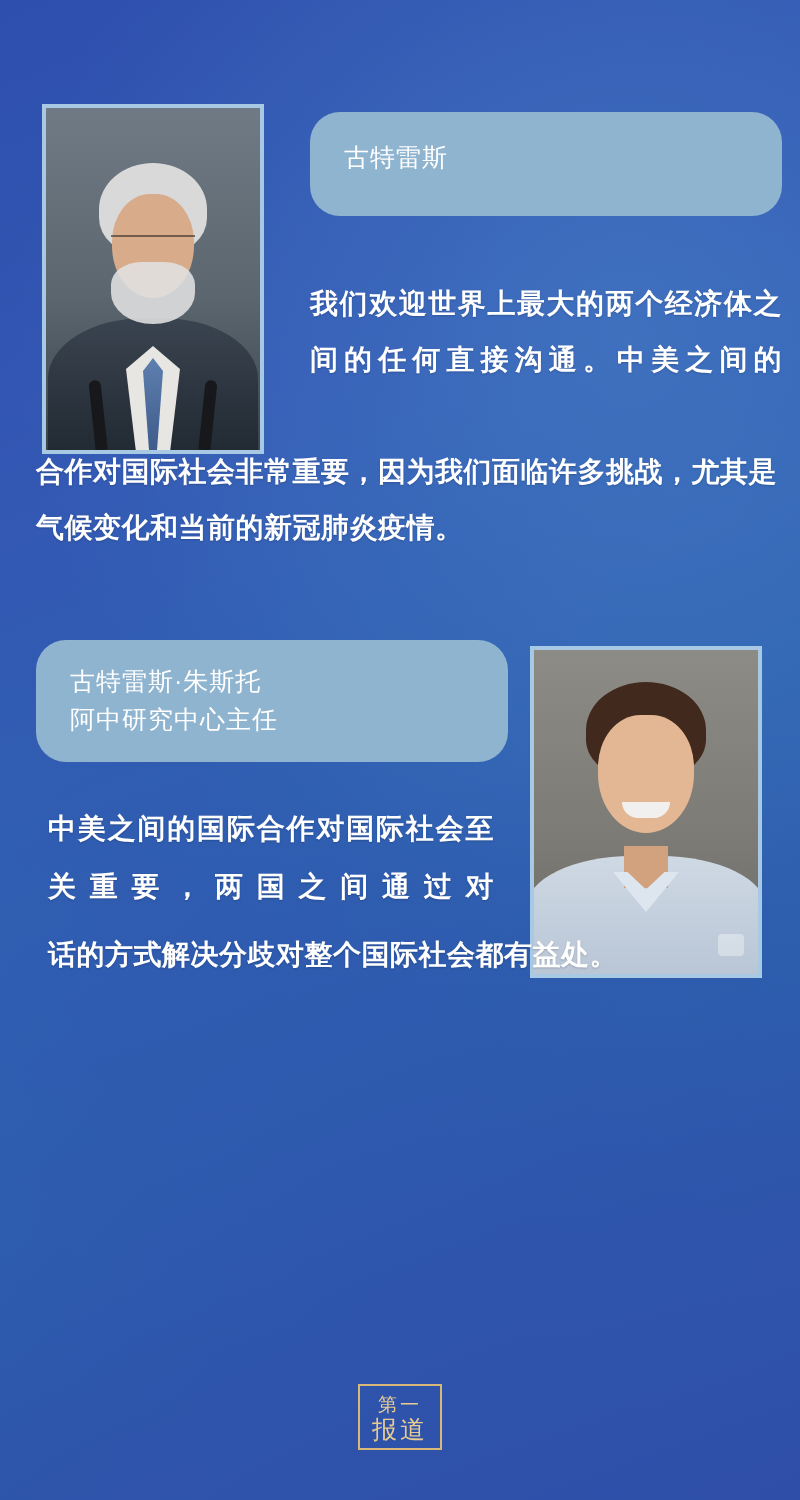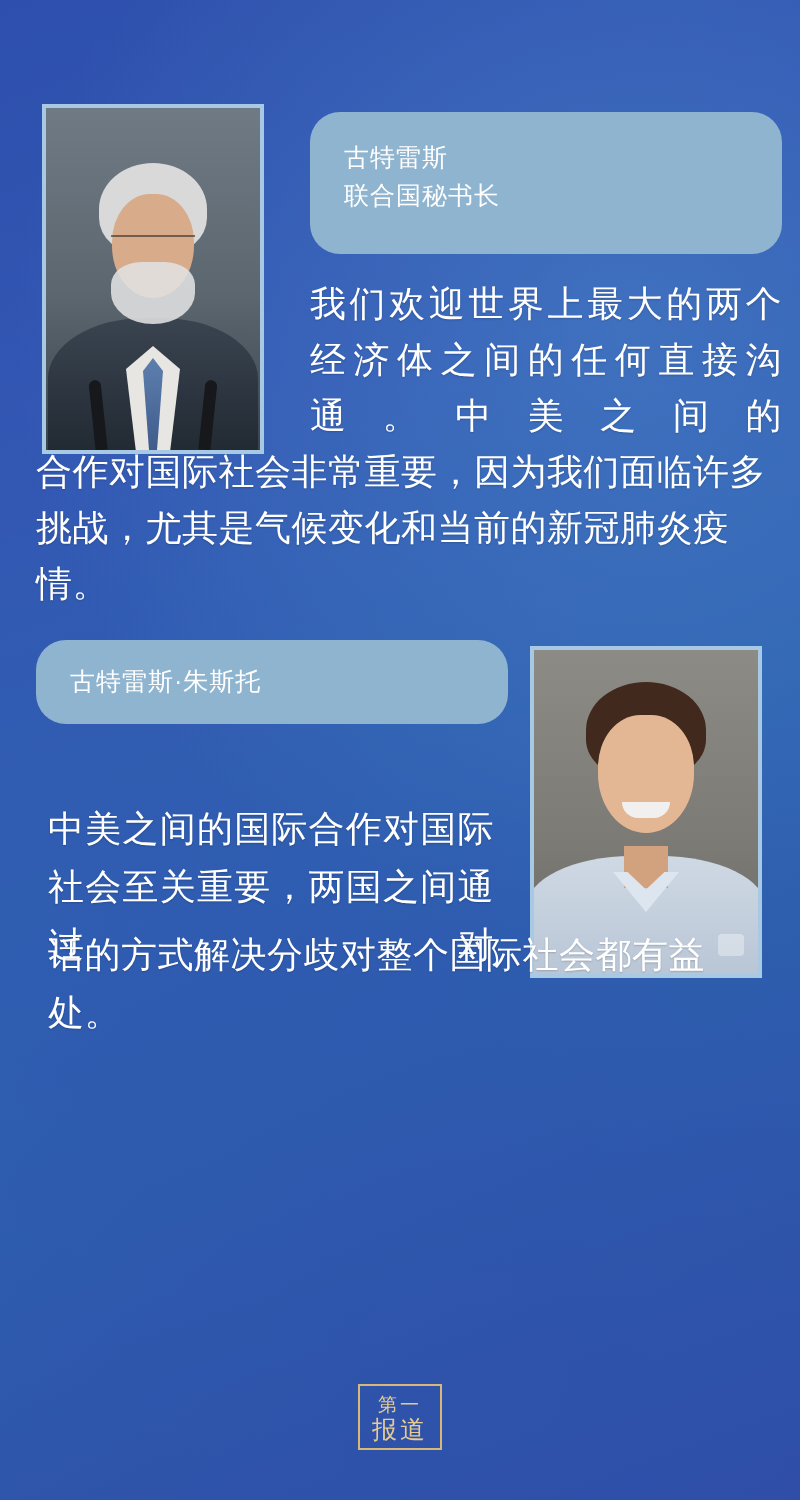--- a/index.html
+++ b/index.html
@@ -218,22 +218,22 @@
     line-height: 38px;
     letter-spacing: 1px;
     white-space: nowrap;
   }
 
   
   .quote {
     position: absolute;
     color: #ffffff;
     font-family: "DejaVu Serif", "Liberation Serif", serif;
-    font-weight: normal;
-    font-size: 36px;
+    font-weight: bold;
+    font-size: 28px;
     line-height: 56px;
     letter-spacing: 0.5px;
     text-shadow: 0 1px 2px rgba(0,0,0,0.18);
   }
   .quote-1 {
     left: 310px;
     top: 172px;
     width: 472px;
   }
   .quote-1-cont {
@@ -303,21 +303,20 @@
         <div class="face"></div>
         <div class="beard"></div>
         <div class="glasses"></div>
         <div class="mic-l"></div>
         <div class="mic-r"></div>
       </div>
     </div>
 
     <div class="nameplate nameplate-1">
       <div class="line">古特雷斯</div>
-      <div class="line">联合国秘书长</div>
     </div>
 
     <div class="quote quote-1 just">我们欢迎世界上最大的两个经济体之间的任何直接沟通。中美之间的</div>
     <div class="quote quote-1-cont">合作对国际社会非常重要，因为我们面临许多挑战，尤其是气候变化和当前的新冠肺炎疫情。</div>
   </div>
 
   <div class="block block-2">
 
     <div class="portrait portrait-right">
       <div class="pt-justo">
@@ -326,20 +325,21 @@
         <div class="collar"></div>
         <div class="hair"></div>
         <div class="face"></div>
         <div class="smile"></div>
         <div class="logo"></div>
       </div>
     </div>
 
     <div class="nameplate nameplate-2">
       <div class="line">古特雷斯·朱斯托</div>
+      <div class="line">阿中研究中心主任</div>
     </div>
 
     <div class="quote quote-2 just">中美之间的国际合作对国际社会至关重要，两国之间通过对</div>
     <div class="quote quote-2-cont">话的方式解决分歧对整个国际社会都有益处。</div>
   </div>
 
   <div class="footer-logo">
     <div class="fl-top">第一</div>
     <div class="fl-bot">报道</div>
   </div>

